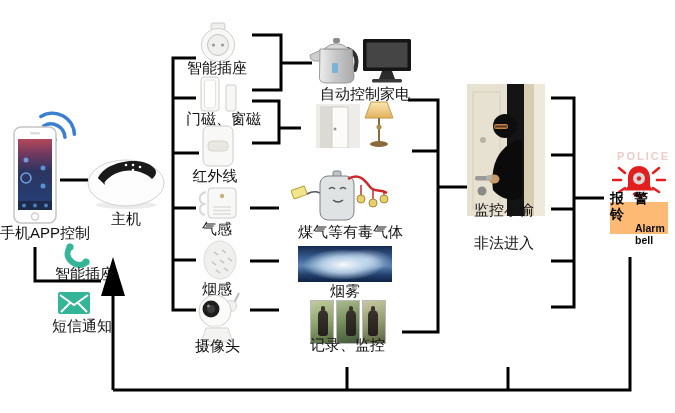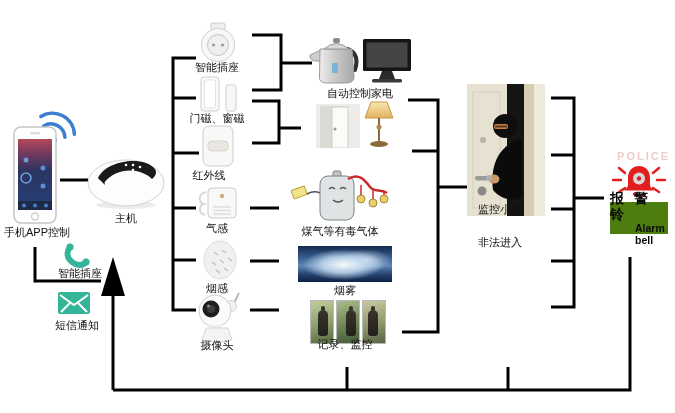--- a/index.html
+++ b/index.html
@@ -1,31 +1,31 @@
 <!DOCTYPE html>
 <html><head>
 <meta charset="utf-8">
 <style>
   html,body{margin:0;padding:0;background:#fff;}
   .canvas{position:relative;width:675px;height:413px;background:#fff;overflow:hidden;
           font-family:"Liberation Sans","DejaVu Sans",sans-serif;}
   .lines{position:absolute;left:0;top:0;}
   .abs{position:absolute;}
-  .label{position:absolute;font-size:11px;color:#111;text-align:center;white-space:nowrap;line-height:13px;}
+  .label{position:absolute;font-size:15px;color:#111;text-align:center;white-space:nowrap;line-height:13px;}
   .label.small{font-size:10px;}
   .photo-row{position:absolute;display:flex;gap:2px;}
   .photo{position:relative;width:24px;height:44px;border:1px solid #b9b9b9;box-sizing:border-box;}
   .photo i{position:absolute;left:7px;top:9px;width:10px;height:26px;border-radius:5px 5px 3px 3px;
            background:linear-gradient(#3a332c,#23201b);box-shadow:0 -7px 0 -3px #3a332c;}
   .smoke-img{position:absolute;width:94px;height:36px;
      background:
        radial-gradient(ellipse 55% 55% at 48% 52%, rgba(255,255,255,.95), rgba(196,220,240,.85) 40%, rgba(70,110,170,0) 78%),
        radial-gradient(ellipse 40% 45% at 72% 40%, rgba(230,240,250,.8), rgba(90,130,190,0) 70%),
        linear-gradient(180deg,#16294e 0%,#34598c 30%,#5d86b4 55%,#23406e 80%,#0e2244 100%);}
-  .alarm-box{position:absolute;background:#4d7c0f;display:flex;flex-direction:column;align-items:center;justify-content:center;}
+  .alarm-box{position:absolute;background:#fdba74;display:flex;flex-direction:column;align-items:center;justify-content:center;}
   .alarm-cn{font-size:14px;font-weight:bold;letter-spacing:3px;color:#0a0a0a;line-height:16px;}
   .alarm-en{font-size:10.5px;font-weight:bold;color:#0a0a0a;line-height:12px;margin-left:25px;}
   .police{position:absolute;font-size:11px;font-weight:bold;letter-spacing:2px;color:#eccdc9;text-align:right;}
 </style>
 </head>
 <body>
 
 <div class="canvas">
 
   <svg class="lines" width="675" height="413" viewBox="0 0 675 413" fill="none" stroke="#000" stroke-width="3">
@@ -129,21 +129,21 @@
     <rect x="1" y="1" width="18" height="34" rx="3" fill="#f9f9f8" stroke="#cfcfcd"></rect>
     <rect x="4.5" y="4" width="11" height="28" rx="2" fill="#fff" stroke="#e2e2e0"></rect>
     <rect x="26" y="9" width="10" height="26" rx="2" fill="#f7f7f6" stroke="#cfcfcd"></rect>
   </svg>
   <div class="label" style="left:186px;top:112px;width:62px">门磁、窗磁</div>
 
   <svg class="abs" style="left:201px;top:124px" width="34" height="44">
     <rect x="2" y="2" width="30" height="40" rx="6" fill="#f8f8f6" stroke="#ccc"></rect>
     <rect x="7" y="17" width="20" height="10" rx="4" fill="#e9e7e1" stroke="#d8d5cd"></rect>
   </svg>
-  <div class="label" style="left:186px;top:169px;width:46px">红外线</div>
+  <div class="label" style="left:192px;top:169px;width:46px">红外线</div>
 
   <svg class="abs" style="left:196px;top:186px" width="44" height="36">
     <path d="M10,6 C2,8 2,16 8,18 C2,20 3,28 9,29" stroke="#d8d8d6" stroke-width="2" fill="none"></path>
     <rect x="12" y="2" width="28" height="30" rx="4" fill="#f8f8f7" stroke="#ccc"></rect>
     <circle cx="26" cy="10" r="2.2" fill="#c9b27a"></circle>
     <path d="M17,21 h18 M17,24.5 h18 M17,28 h18" stroke="#ddd" stroke-width="1.5"></path>
   </svg>
   <div class="label" style="left:200px;top:222px;width:34px">气感</div>
 
   <svg class="abs" style="left:202px;top:238px" width="36" height="44">

